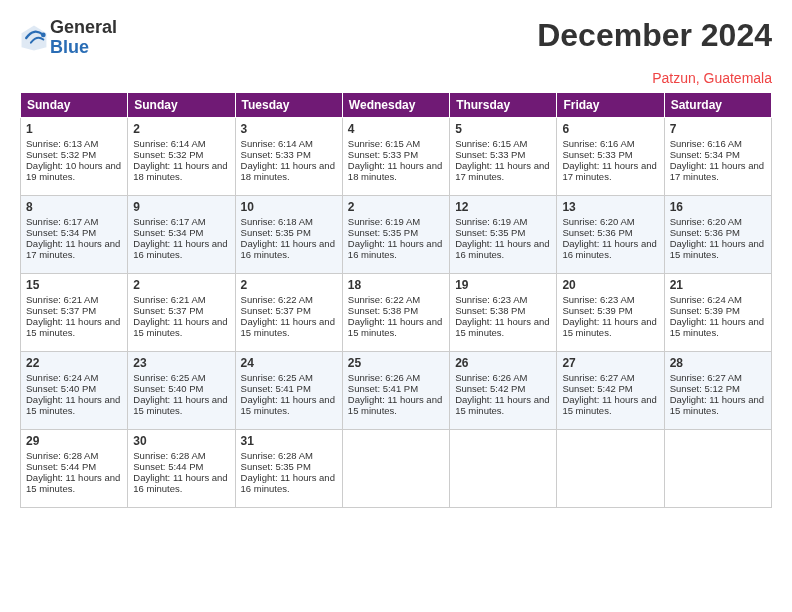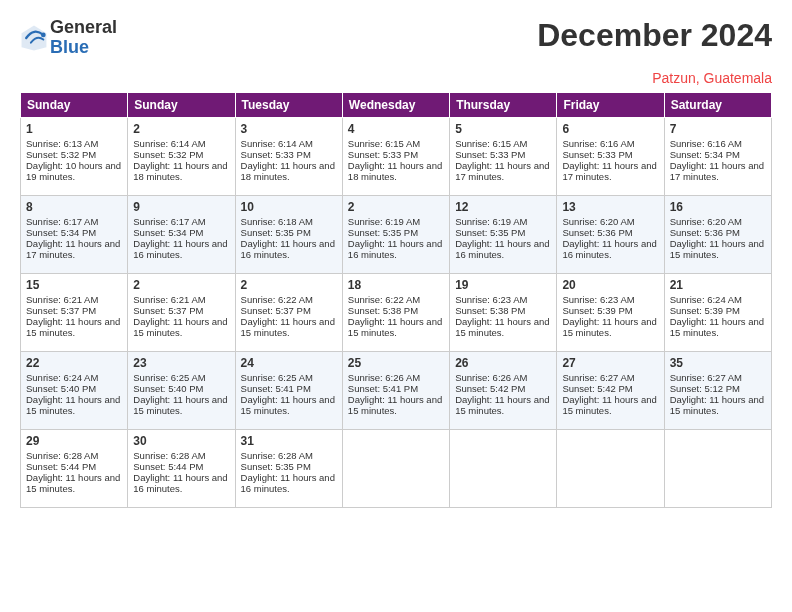--- a/index.html
+++ b/index.html
@@ -160,21 +160,21 @@
           <td><span class="day-num">20</span><span>Sunrise: 6:23 AM</span><br><span>Sunset: 5:39 PM</span><br><span>Daylight: 11 hours and 15 minutes.</span></td>
           <td><span class="day-num">21</span><span>Sunrise: 6:24 AM</span><br><span>Sunset: 5:39 PM</span><br><span>Daylight: 11 hours and 15 minutes.</span></td>
         </tr>
         <tr>
           <td><span class="day-num">22</span><span>Sunrise: 6:24 AM</span><br><span>Sunset: 5:40 PM</span><br><span>Daylight: 11 hours and 15 minutes.</span></td>
           <td><span class="day-num">23</span><span>Sunrise: 6:25 AM</span><br><span>Sunset: 5:40 PM</span><br><span>Daylight: 11 hours and 15 minutes.</span></td>
           <td><span class="day-num">24</span><span>Sunrise: 6:25 AM</span><br><span>Sunset: 5:41 PM</span><br><span>Daylight: 11 hours and 15 minutes.</span></td>
           <td><span class="day-num">25</span><span>Sunrise: 6:26 AM</span><br><span>Sunset: 5:41 PM</span><br><span>Daylight: 11 hours and 15 minutes.</span></td>
           <td><span class="day-num">26</span><span>Sunrise: 6:26 AM</span><br><span>Sunset: 5:42 PM</span><br><span>Daylight: 11 hours and 15 minutes.</span></td>
           <td><span class="day-num">27</span><span>Sunrise: 6:27 AM</span><br><span>Sunset: 5:42 PM</span><br><span>Daylight: 11 hours and 15 minutes.</span></td>
-          <td><span class="day-num">35</span><span>Sunrise: 6:27 AM</span><br><span>Sunset: 5:12 PM</span><br><span>Daylight: 11 hours and 15 minutes.</span></td>
+          <td><span class="day-num">28</span><span>Sunrise: 6:27 AM</span><br><span>Sunset: 5:12 PM</span><br><span>Daylight: 11 hours and 15 minutes.</span></td>
         </tr>
         <tr>
           <td><span class="day-num">29</span><span>Sunrise: 6:28 AM</span><br><span>Sunset: 5:44 PM</span><br><span>Daylight: 11 hours and 15 minutes.</span></td>
           <td><span class="day-num">30</span><span>Sunrise: 6:28 AM</span><br><span>Sunset: 5:44 PM</span><br><span>Daylight: 11 hours and 16 minutes.</span></td>
           <td><span class="day-num">31</span><span>Sunrise: 6:28 AM</span><br><span>Sunset: 5:35 PM</span><br><span>Daylight: 11 hours and 16 minutes.</span></td>
           <td class="empty-cell"></td>
           <td class="empty-cell"></td>
           <td class="empty-cell"></td>
           <td class="empty-cell"></td>
         </tr>

